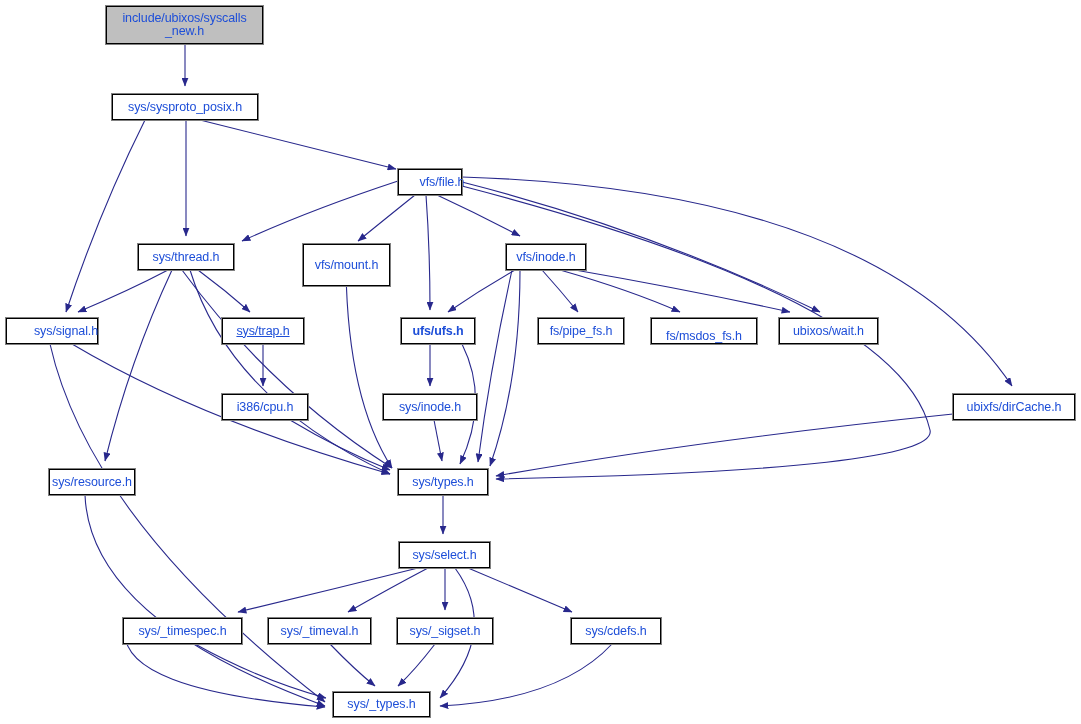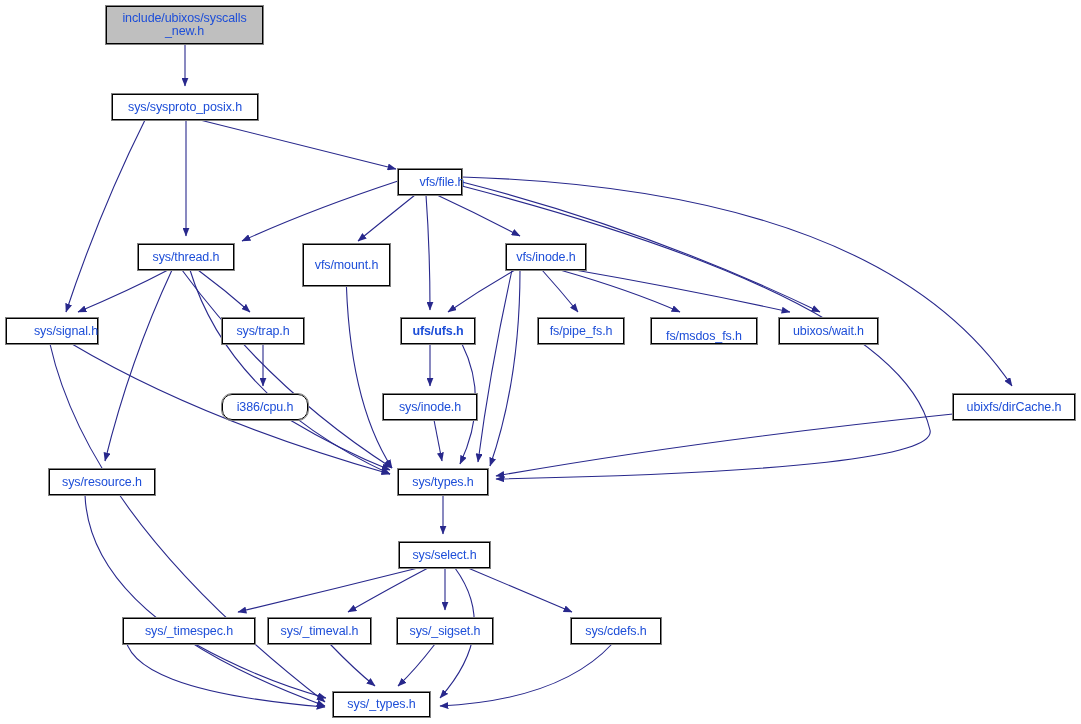--- a/index.html
+++ b/index.html
@@ -102,30 +102,30 @@
   </svg>
   <div id="node-layer">
       <div class="node root" style="left: 106px; top: 6px; width: 157px; height: 38px;"><span>include/ubixos/syscalls
 _new.h</span></div>
       <div class="node" style="left: 112px; top: 94px; width: 146px; height: 26px;"><span>sys/sysproto_posix.h</span></div>
       <div class="node" style="left: 398px; top: 169px; width: 64px; height: 26px; padding-left: 24px;"><span>vfs/file.h</span></div>
       <div class="node" style="left: 138px; top: 244px; width: 96px; height: 26px;"><span>sys/thread.h</span></div>
       <div class="node" style="left: 303px; top: 244px; width: 87px; height: 42px;"><span>vfs/mount.h</span></div>
       <div class="node" style="left: 506px; top: 244px; width: 80px; height: 26px;"><span>vfs/inode.h</span></div>
       <div class="node" style="left: 6px; top: 318px; width: 92px; height: 26px; padding-left: 28px;"><span>sys/signal.h</span></div>
-      <div class="node" style="left: 222px; top: 318px; width: 82px; height: 26px;"><span>sys/trap.h</span></div>
+      <div class="node" style="left: 222px; top: 318px; width: 82px; height: 26px; text-decoration: underline;"><span>sys/trap.h</span></div>
       <div class="node" style="left: 401px; top: 318px; width: 74px; height: 26px; font-weight: bold;"><span>ufs/ufs.h</span></div>
       <div class="node" style="left: 538px; top: 318px; width: 86px; height: 26px;"><span>fs/pipe_fs.h</span></div>
       <div class="node" style="left: 651px; top: 318px; width: 106px; height: 26px; align-items: flex-end;"><span>fs/msdos_fs.h</span></div>
       <div class="node" style="left: 779px; top: 318px; width: 99px; height: 26px;"><span>ubixos/wait.h</span></div>
-      <div class="node" style="left: 222px; top: 394px; width: 86px; height: 26px; border-radius: 10px;"><span>i386/cpu.h</span></div>
+      <div class="node" style="left: 222px; top: 394px; width: 86px; height: 26px;"><span>i386/cpu.h</span></div>
       <div class="node" style="left: 383px; top: 394px; width: 94px; height: 26px;"><span>sys/inode.h</span></div>
       <div class="node" style="left: 953px; top: 394px; width: 122px; height: 26px;"><span>ubixfs/dirCache.h</span></div>
-      <div class="node" style="left: 49px; top: 469px; width: 106px; height: 26px;"><span>sys/resource.h</span></div>
+      <div class="node" style="left: 49px; top: 469px; width: 86px; height: 26px;"><span>sys/resource.h</span></div>
       <div class="node" style="left: 398px; top: 469px; width: 90px; height: 26px;"><span>sys/types.h</span></div>
       <div class="node" style="left: 399px; top: 542px; width: 91px; height: 26px;"><span>sys/select.h</span></div>
-      <div class="node" style="left: 123px; top: 618px; width: 132px; height: 26px; text-align: center;"><span>sys/_timespec.h</span></div>
+      <div class="node" style="left: 123px; top: 618px; width: 119px; height: 26px; text-align: center;"><span>sys/_timespec.h</span></div>
       <div class="node" style="left: 268px; top: 618px; width: 103px; height: 26px;"><span>sys/_timeval.h</span></div>
       <div class="node" style="left: 397px; top: 618px; width: 96px; height: 26px;"><span>sys/_sigset.h</span></div>
       <div class="node" style="left: 571px; top: 618px; width: 90px; height: 26px;"><span>sys/cdefs.h</span></div>
       <div class="node" style="left: 333px; top: 692px; width: 97px; height: 25px;"><span>sys/_types.h</span></div>
     </div>
 </div>
 
 </body></html>

